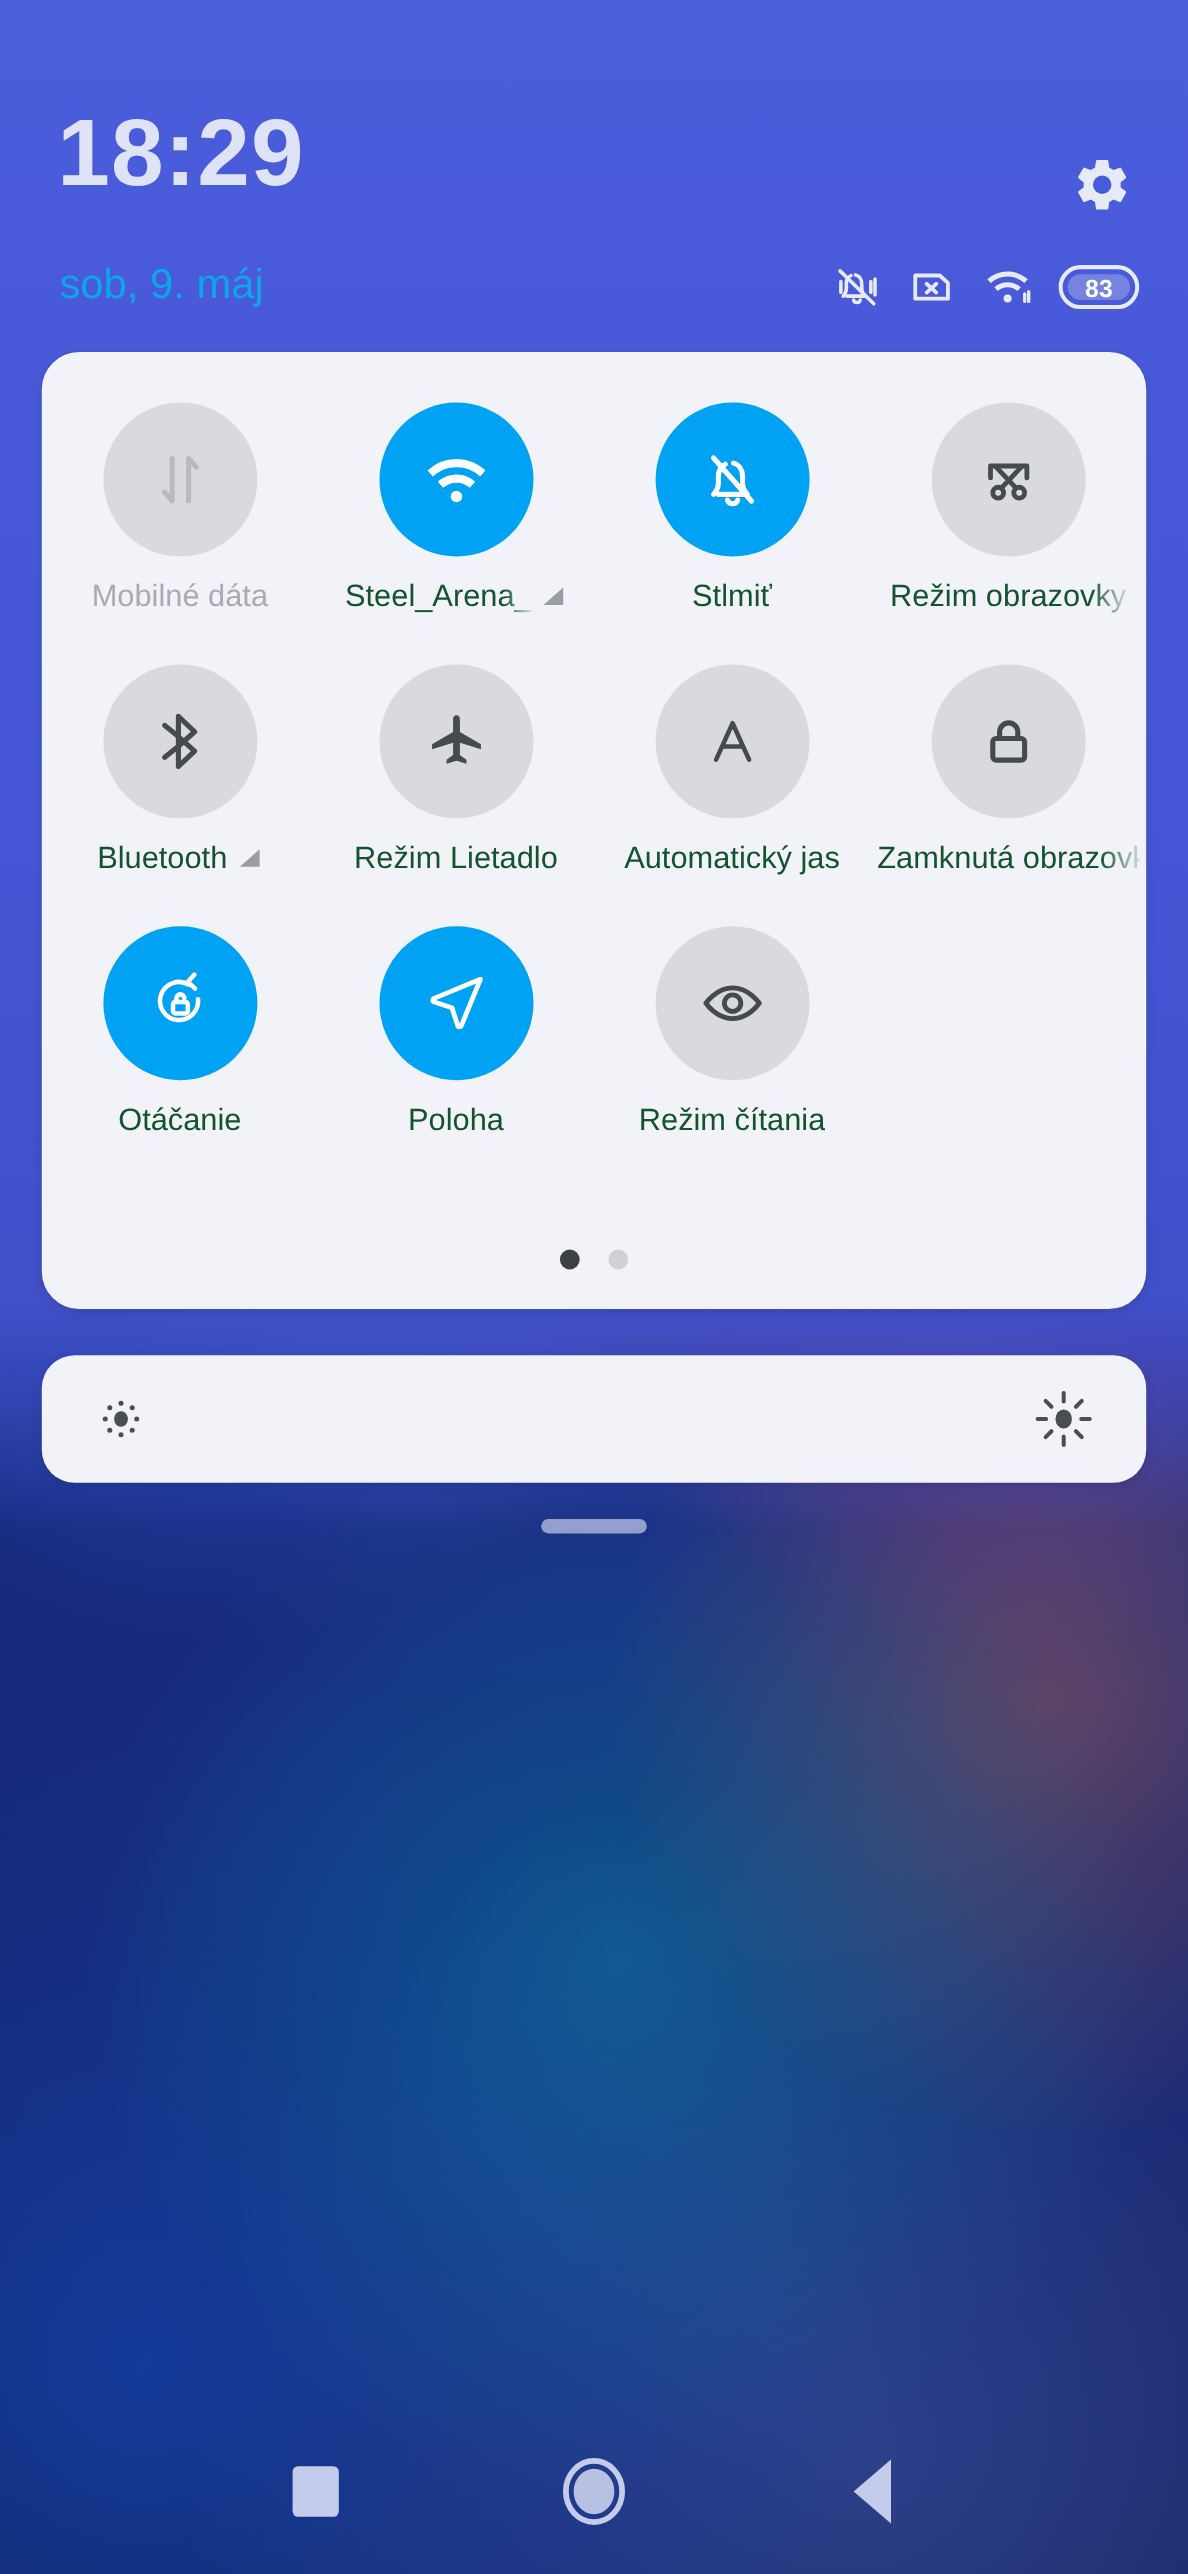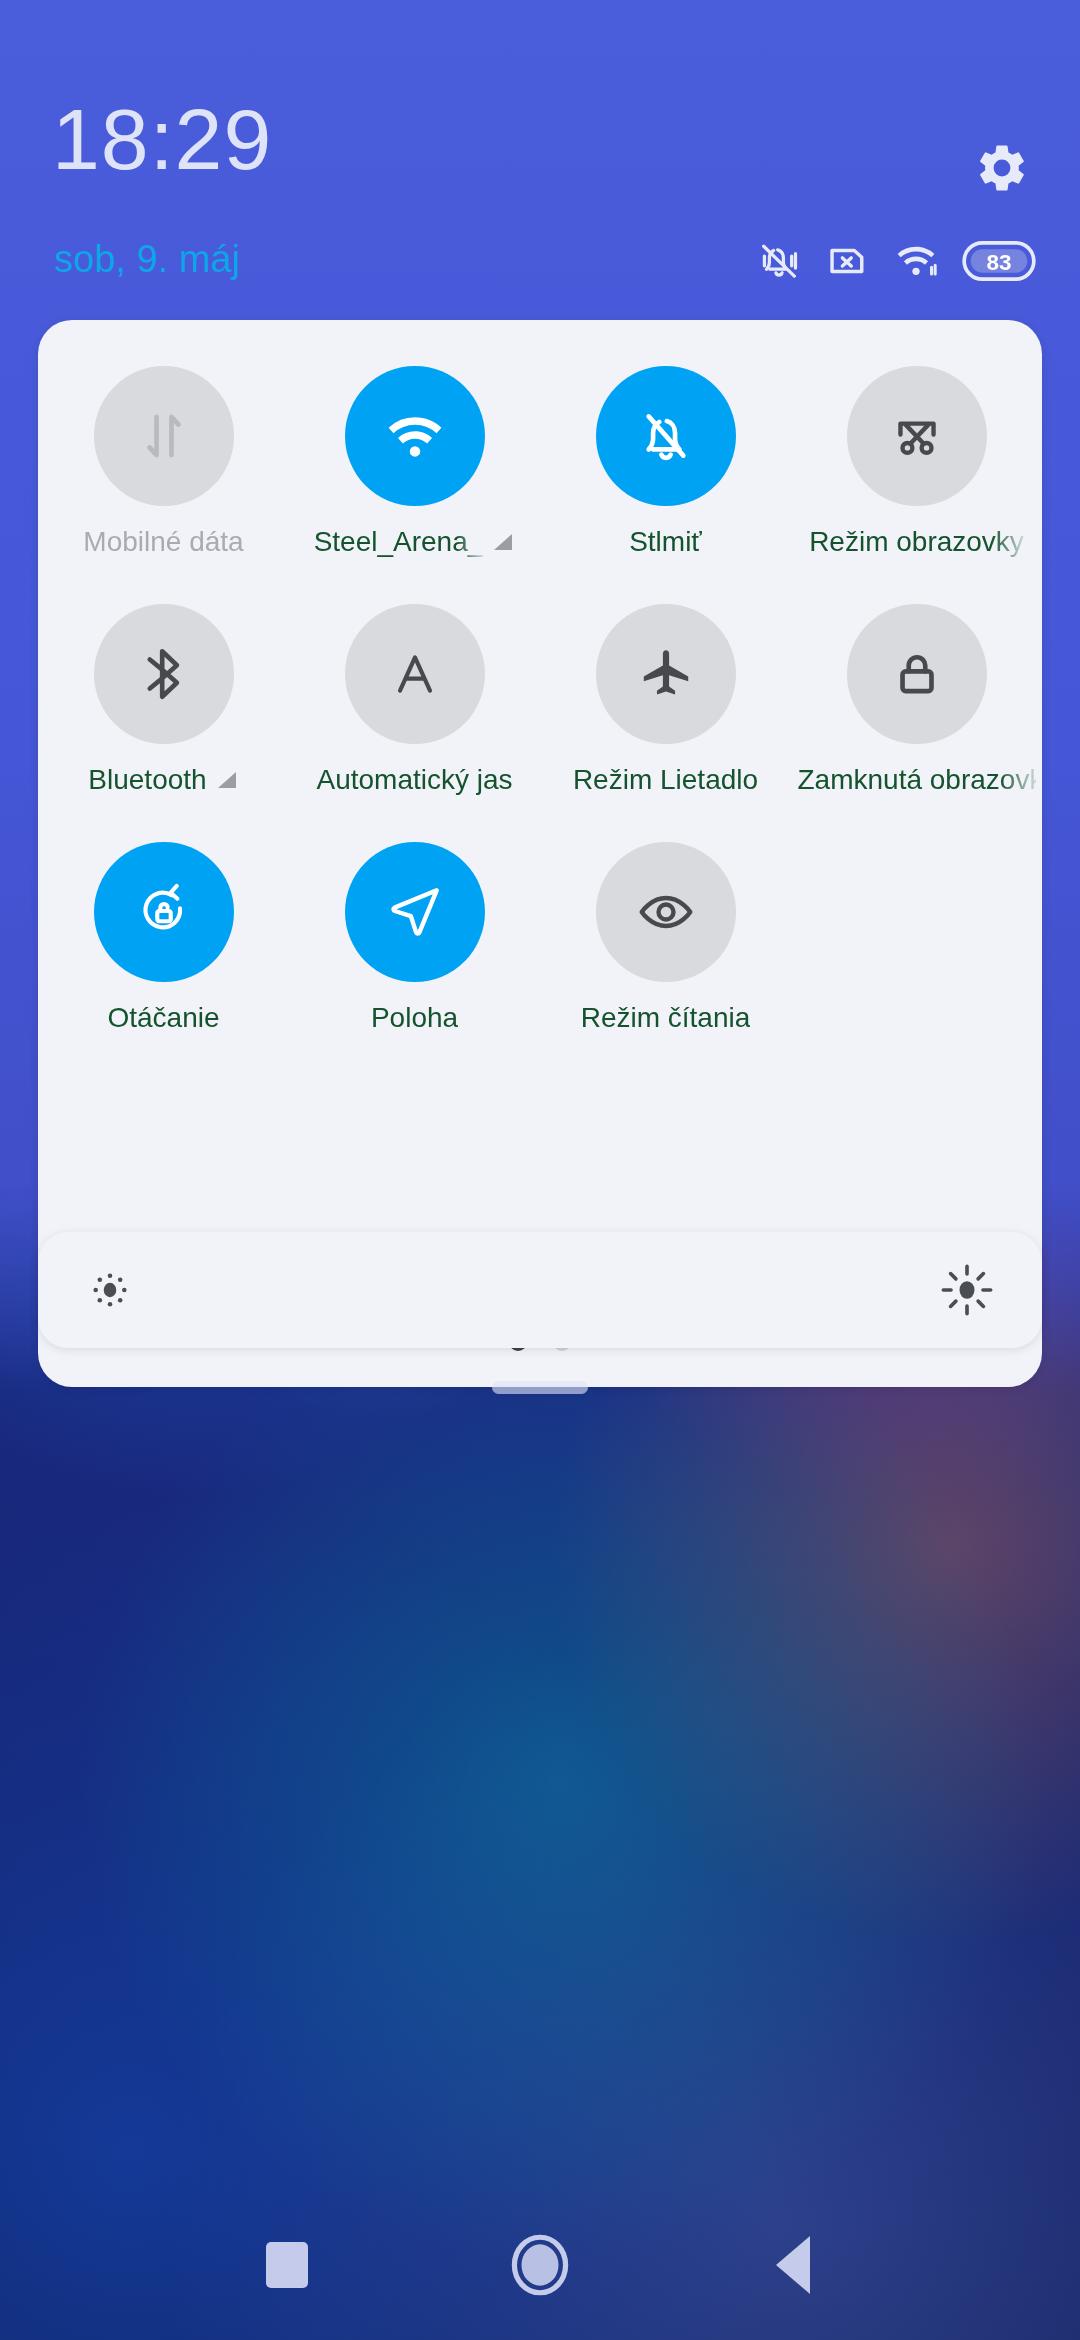--- a/index.html
+++ b/index.html
@@ -26,40 +26,40 @@
   
   #panel-backdrop{
     position:absolute; left:0; right:0; top:0; height:1390px;
     background:linear-gradient(180deg,#4a5ddb 0%,#4556d6 55%,#414fc8 85%,rgba(60,74,190,0) 100%);
   }
 
   
   #header{ position:absolute; left:0; right:0; top:0; height:330px; }
   #clock{
     position:absolute; left:52px; top:96px;
-    font-size:86px; line-height:86px; font-weight:400;
+    font-size:86px; line-height:86px; font-weight:700;
     color:#dfe3f7; letter-spacing:1px;
   }
   #date{
     position:absolute; left:54px; top:238px;
     font-size:38px; color:#0ea5e9; font-weight:400;
   }
   #gear{
     position:absolute; right:50px; top:140px;
     width:56px; height:56px; cursor:pointer;
   }
   #status-icons{
     position:absolute; right:44px; top:238px;
     display:flex; align-items:center; gap:22px;
   }
   .sticon{ display:block; }
 
   
   #qs-card{
-    position:absolute; left:38px; top:320px; width:1004px; height:1067px;
+    position:absolute; left:38px; top:320px; width:1004px; height:870px;
     background:#f1f3f9; border-radius:34px;
     box-shadow:0 2px 10px rgba(0,0,0,0.10);
   }
   #qs-grid{
     position:absolute; left:0; top:46px; width:100%;
     display:grid; grid-template-columns:repeat(4,1fr); row-gap:44px;
   }
   .tile{
     display:flex; flex-direction:column; align-items:center; cursor:pointer;
     user-select:none;
@@ -256,36 +256,36 @@
         <span class="tile-label">Bluetooth</span>
         <svg class="expand-arrow" width="24" height="24" viewBox="0 0 24 24">
           <path d="M21 20H3L21 4z" fill="#9a9da2"></path>
         </svg>
       </div>
     </div>
 
     <div class="tile">
       <div class="tile-circle">
         <svg width="62" height="62" viewBox="0 0 24 24">
+          <path d="M12 2.8c.7 0 1.2.6 1.2 1.3v4.6l7.4 4.3v1.8l-7.4-2.3v4.3l2.3 1.7v1.4L12 18.8l-3.5 1.1v-1.4l2.3-1.7v-4.3l-7.4 2.3v-1.8l7.4-4.3V4.1c0-.7.5-1.3 1.2-1.3z" fill="#46494d"></path>
+        </svg>
+      </div>
+      <div class="tile-label-row">
+        <span class="tile-label">Režim Lietadlo</span>
+      </div>
+    </div>
+
+    <div class="tile">
+      <div class="tile-circle">
+        <svg width="62" height="62" viewBox="0 0 24 24">
           <path d="M6.2 18.4 12 5.6l5.8 12.8M8.5 13.8h7" fill="none" stroke="#46494d" stroke-width="1.6" stroke-linecap="round" stroke-linejoin="round"></path>
         </svg>
       </div>
       <div class="tile-label-row">
         <span class="tile-label">Automatický jas</span>
-      </div>
-    </div>
-
-    <div class="tile">
-      <div class="tile-circle">
-        <svg width="62" height="62" viewBox="0 0 24 24">
-          <path d="M12 2.8c.7 0 1.2.6 1.2 1.3v4.6l7.4 4.3v1.8l-7.4-2.3v4.3l2.3 1.7v1.4L12 18.8l-3.5 1.1v-1.4l2.3-1.7v-4.3l-7.4 2.3v-1.8l7.4-4.3V4.1c0-.7.5-1.3 1.2-1.3z" fill="#46494d"></path>
-        </svg>
-      </div>
-      <div class="tile-label-row">
-        <span class="tile-label">Režim Lietadlo</span>
       </div>
     </div>
 
     <div class="tile fade">
       <div class="tile-circle">
         <svg width="62" height="62" viewBox="0 0 24 24">
           <g fill="none" stroke="#46494d" stroke-width="1.8" stroke-linecap="round" stroke-linejoin="round">
             <rect x="6.4" y="11" width="11.2" height="7.6" rx="1.2"></rect>
             <path d="M8.8 11V8.7a3.2 3.2 0 0 1 6.4 0V11"></path>
           </g>

